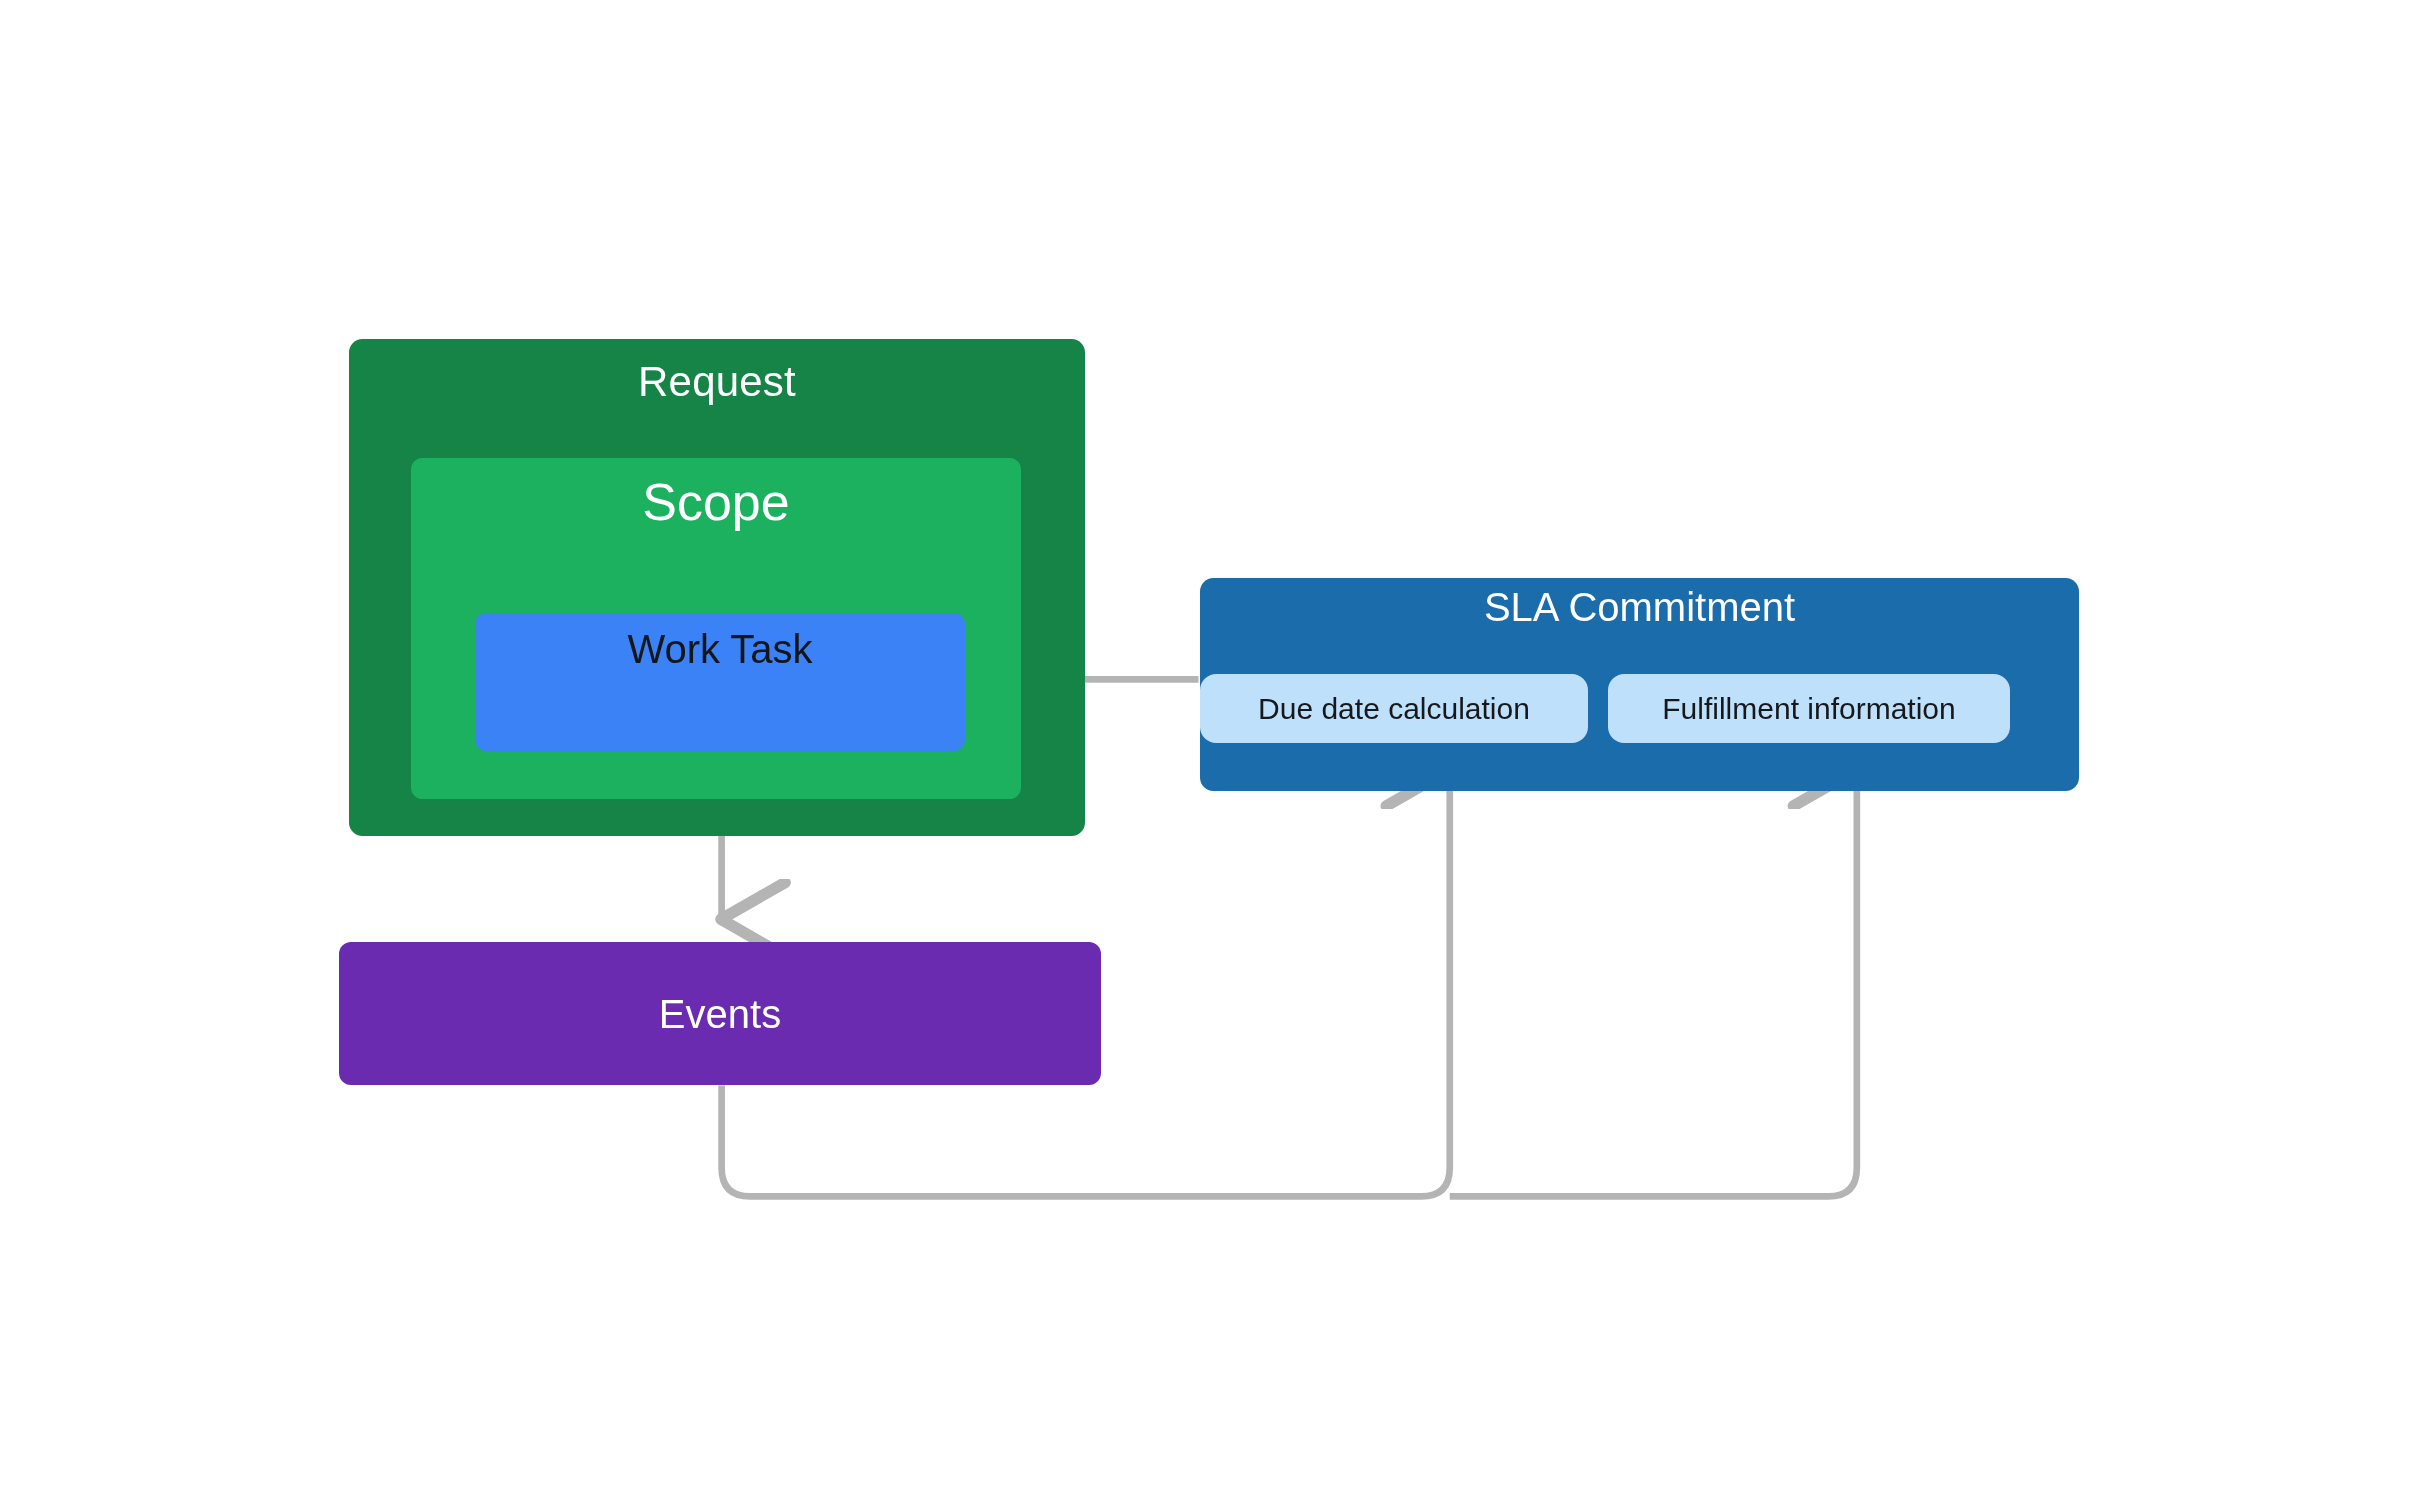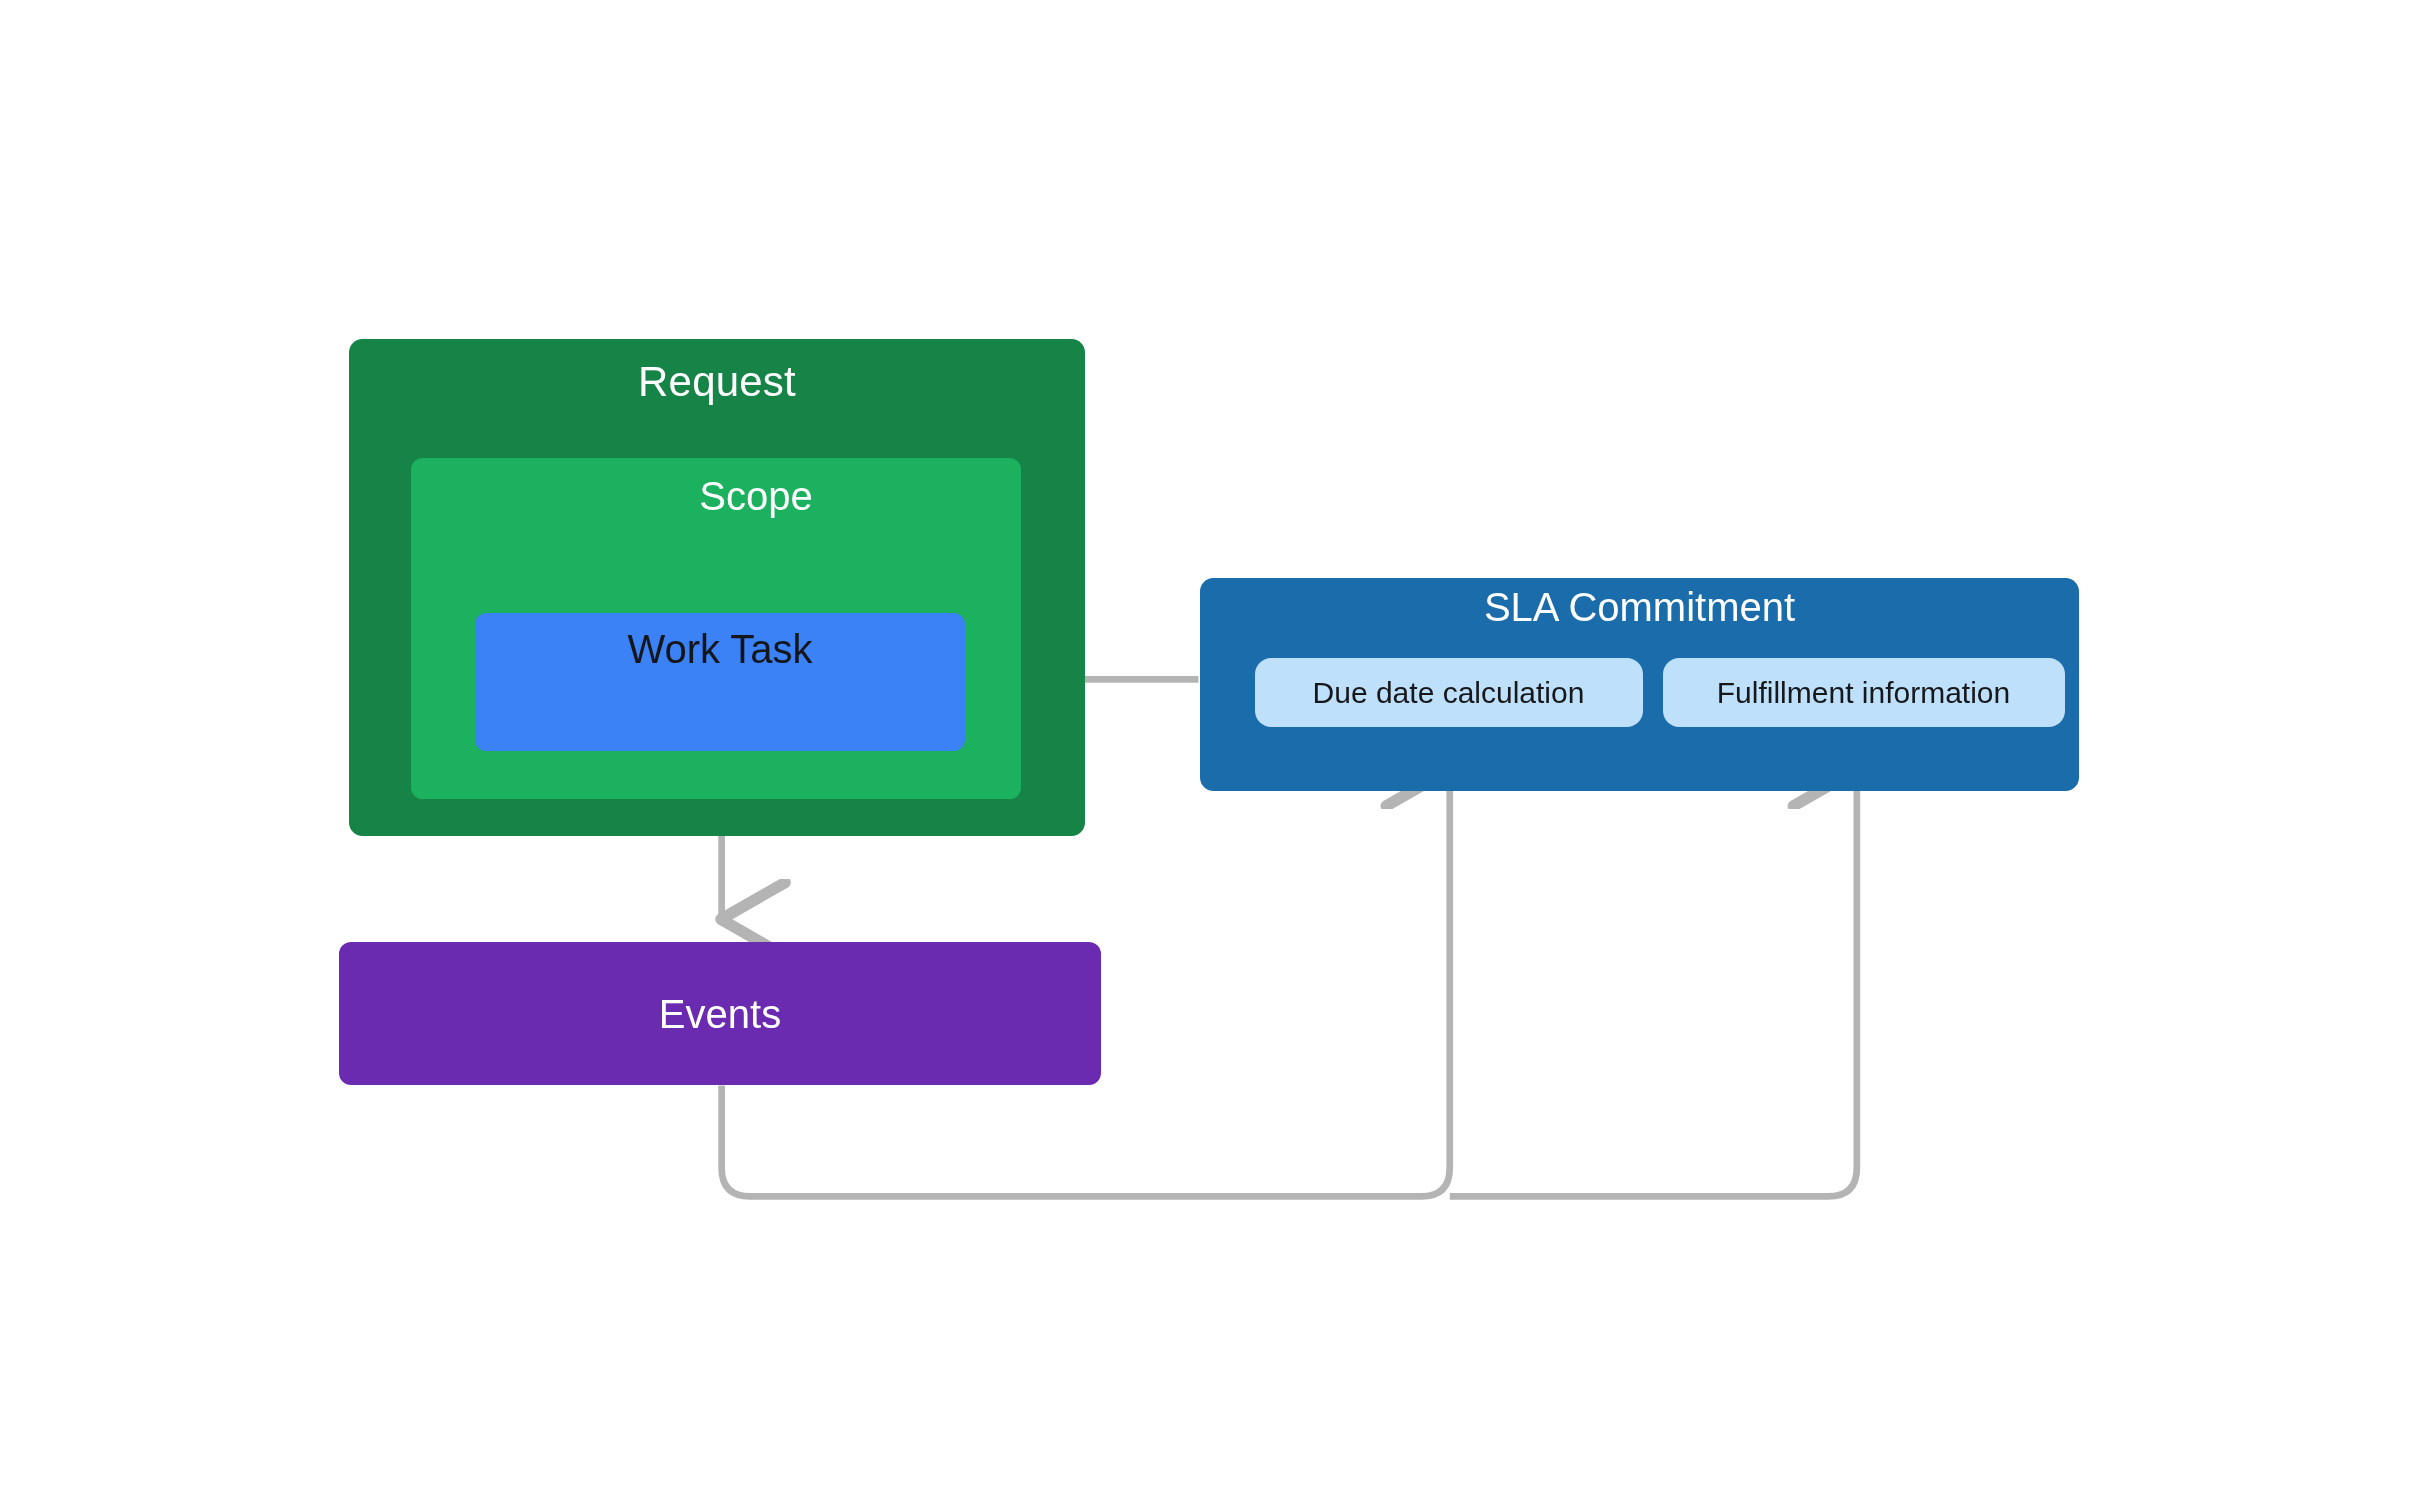--- a/index.html
+++ b/index.html
@@ -63,23 +63,22 @@
     background: #1bb15e;
     border-radius: 11.5px;
   }
   .scope-title {
     position: absolute;
     left: 0;
     top: 15.3px;
     width: 100%;
     text-align: center;
     color: #ffffff;
-    font-size: 40px;
-    line-height: 1.15;
-    margin-left: 40px;
+    font-size: 52px;
+    line-height: 1.15;
   }
 
   
   .worktask-box {
     left: 475px;
     top: 614px;
     width: 490px;
     height: 138px;
     background: #3b82f6;
     border-radius: 11.5px;
@@ -109,26 +108,25 @@
     top: 6px;
     width: 100%;
     text-align: center;
     color: #ffffff;
     font-size: 40px;
     line-height: 1.15;
   }
   .sla-pill-row {
     position: absolute;
     left: 0;
-    top: 80px;
-    width: 100%;
-    display: flex;
-    justify-content: center;
+    top: 96px;
+    width: 100%;
+    display: flex;
+    justify-content: flex-start;
     gap: 20px;
-    padding-left: 20px;
   }
   .sla-pill {
     background: #bfe0fb;
     border-radius: 16.3px;
     height: 69px;
     display: flex;
     align-items: center;
     justify-content: center;
     color: #16181c;
     font-size: 30px;

